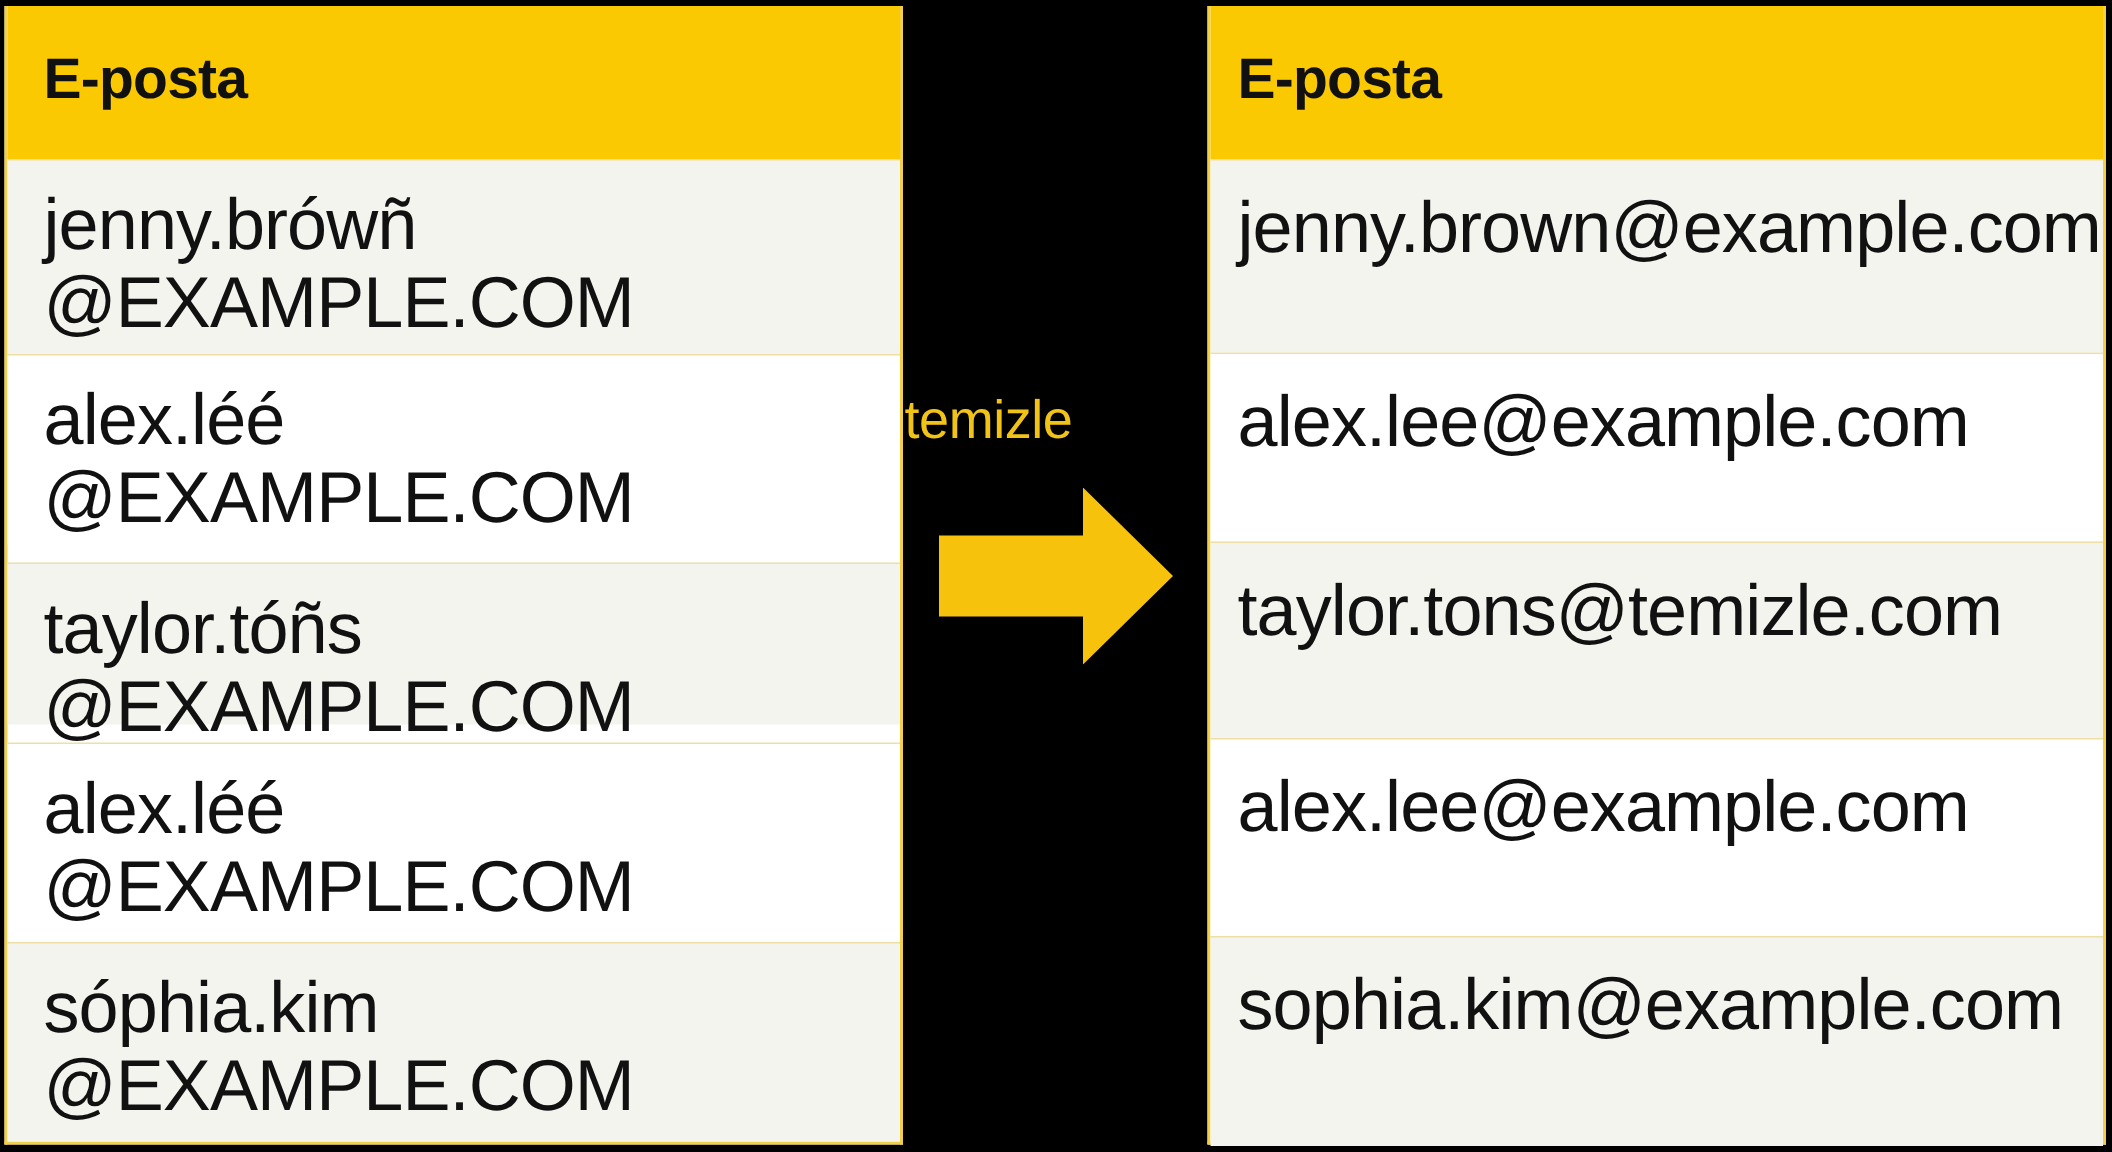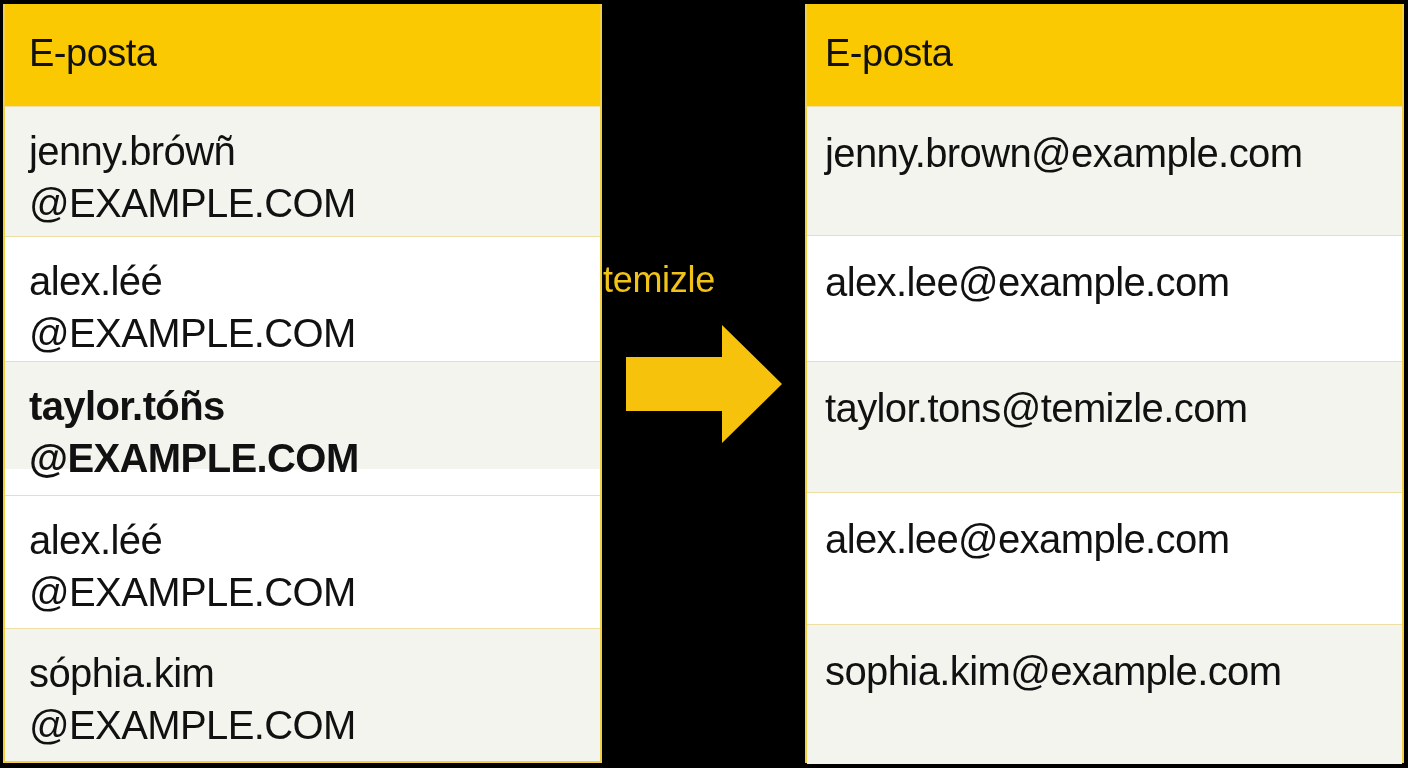--- a/index.html
+++ b/index.html
@@ -14,32 +14,32 @@
       box-sizing: border-box; background: #ffffff;
     }
     #left-table { left: 3px; }
     #right-table { left: 805px; }
     .header {
       position: absolute; left: 0; right: 0; top: 0; height: 102px;
       background: #fbc901;
     }
     .header-text {
       position: absolute; left: 24px; top: 28px;
-      font-size: 38px; font-weight: normal; color: #111111; letter-spacing: -0.5px;
+      font-size: 38px; font-weight: bold; color: #111111; letter-spacing: -0.5px;
     }
     .row {
       position: absolute; left: 0; right: 0;
       border-top: 1px solid #eedfa6; box-sizing: border-box;
       color: #111111;
     }
     .row.alt { background: #f4f4ef; }
     .row.plain { background: #ffffff; padding-left: 12px; }
     .cell-text {
       position: absolute; left: 24px; top: 18px;
-      font-size: 40px; line-height: 52px; white-space: pre-line; letter-spacing: -0.6px;
+      font-size: 48px; line-height: 52px; white-space: pre-line; letter-spacing: -0.6px;
     }
     .right .cell-text { left: 18px; top: 20px; }
     #middle-label {
       position: absolute; left: 603px; width: 244px; top: 259px;
       text-align: left; font-size: 36px; color: #f2c317; letter-spacing: -0.3px;
     }
     #arrow {
       position: absolute; left: 626px; top: 325px; width: 156px; height: 118px;
     }
   </style>
@@ -51,21 +51,21 @@
     <span class="header-text">E-posta</span>
   </div>
   <div class="row alt" style="top:102px;height:130px;">
     <span class="cell-text">jenny.brówñ
 @EXAMPLE.COM</span>
   </div>
   <div class="row plain" style="top:232px;height:127px;">
     <span class="cell-text">alex.léé
 @EXAMPLE.COM</span>
   </div>
-  <div class="row alt" style="top:357px;height:108px;font-weight:bold;">
+  <div class="row alt" style="top:371px;height:108px;">
     <span class="cell-text">taylor.tóñs
 @EXAMPLE.COM</span>
   </div>
   <div class="row plain" style="top:491px;height:133px;">
     <span class="cell-text">alex.léé
 @EXAMPLE.COM</span>
   </div>
   <div class="row alt" style="top:624px;height:133px;">
     <span class="cell-text">sóphia.kim
 @EXAMPLE.COM</span>

